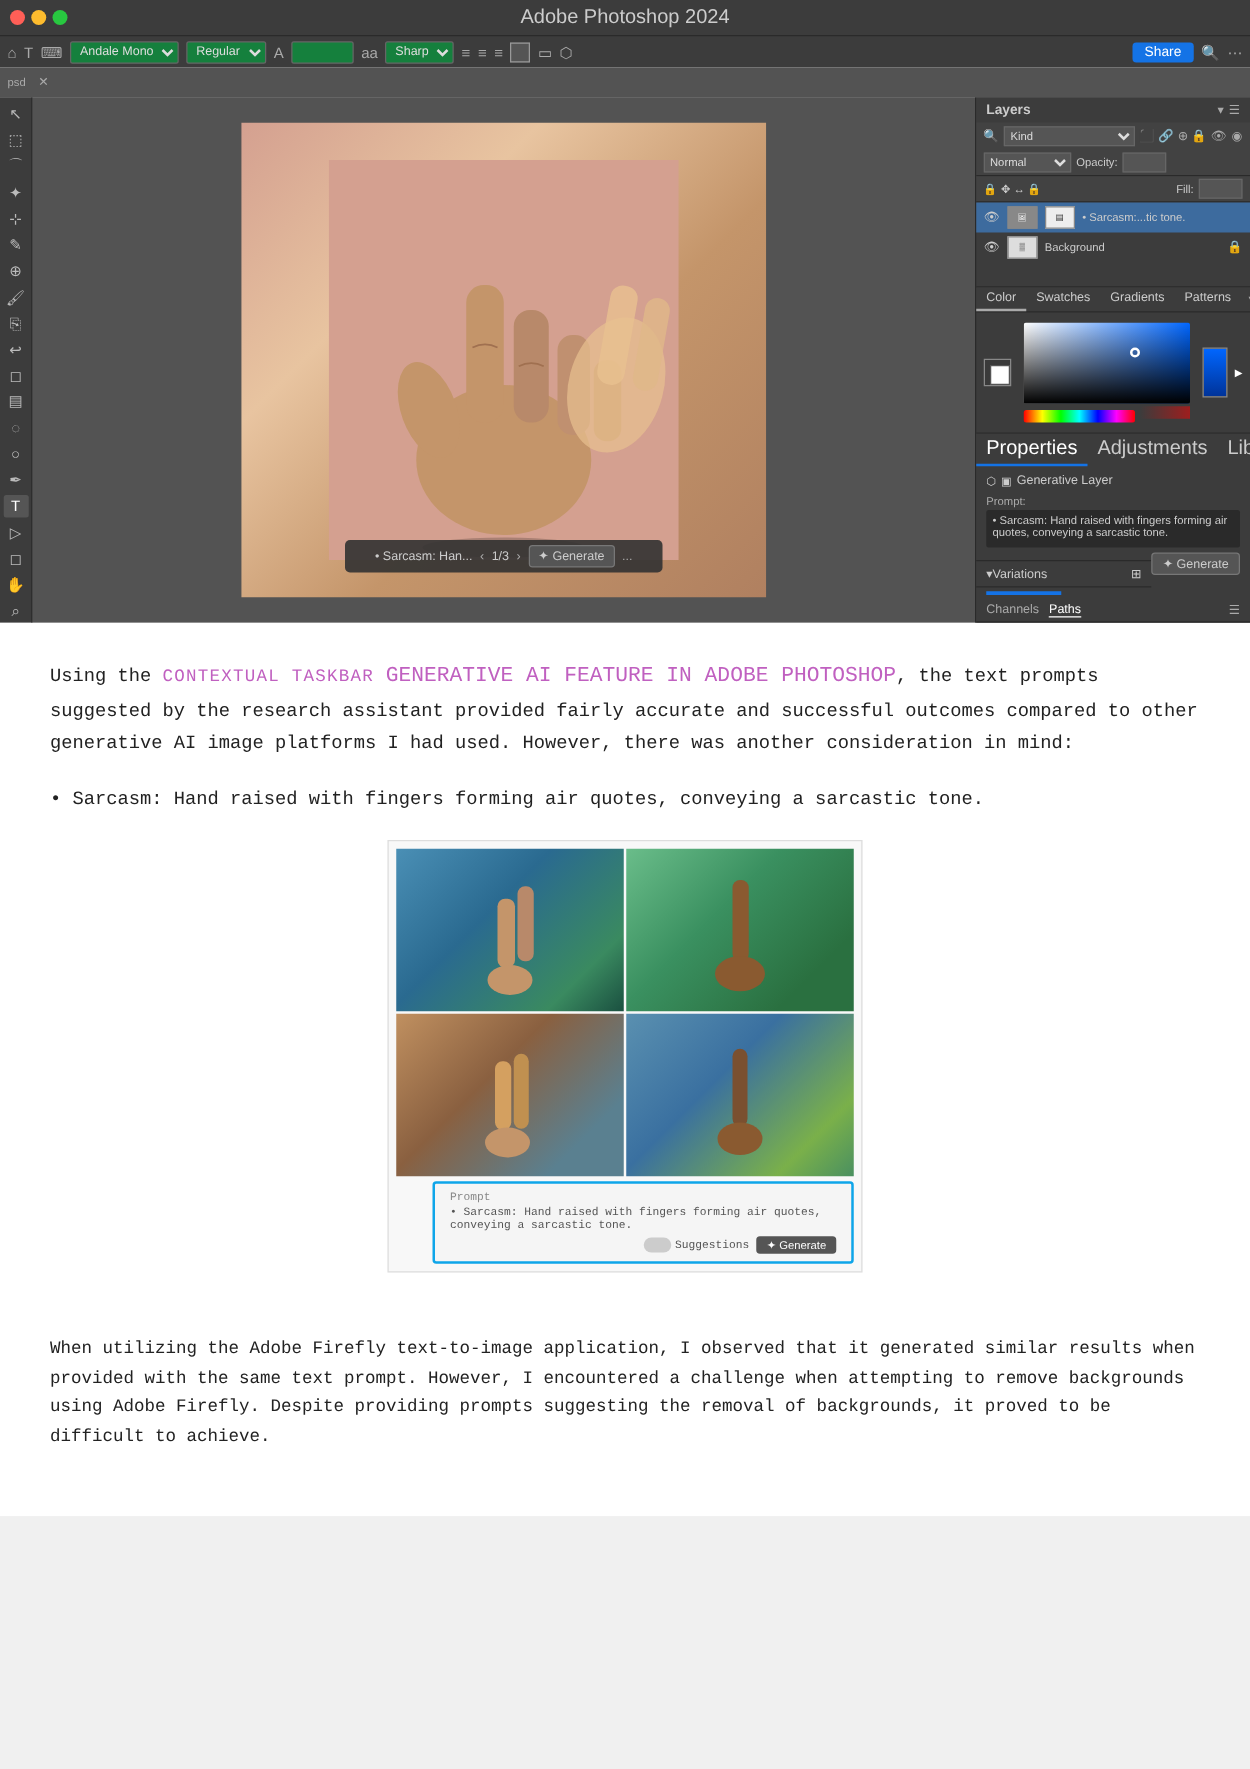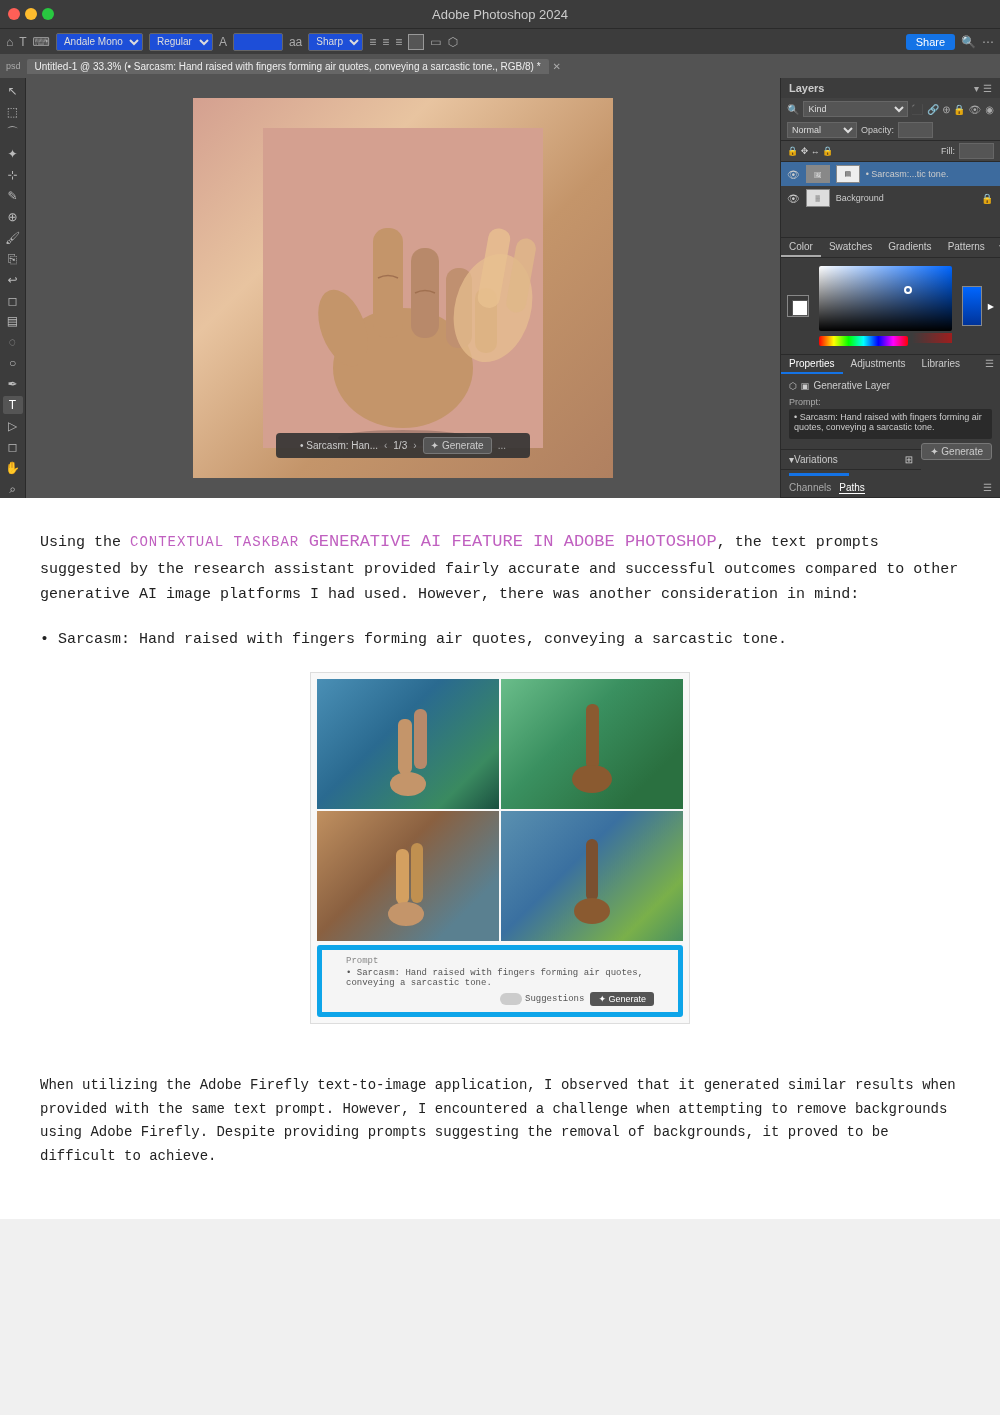--- a/index.html
+++ b/index.html
@@ -7,39 +7,39 @@
 
     
     .top-bar {
       background: #3c3c3c;
       height: 28px;
       display: flex;
       align-items: center;
       justify-content: center;
       position: relative;
     }
-    .top-bar-title { color: #ccc; font-size: 13px; }
+    .top-bar-title { color: #ccc; font-size: 16px; }
     .traffic-lights { position: absolute; left: 8px; display: flex; gap: 5px; align-items: center; }
     .tl { width: 12px; height: 12px; border-radius: 50%; }
     .tl-close { background: #ff5f57; }
     .tl-min   { background: #febc2e; }
     .tl-max   { background: #28c840; }
 
     
     .options-bar {
       background: #3c3c3c;
       height: 26px;
       display: flex;
       align-items: center;
       padding: 0 6px;
       gap: 6px;
       border-top: 1px solid #2a2a2a;
     }
     .options-bar select, .options-bar input {
-      background: #1d4ed8; color: #ddd; border: 1px solid #666;
+      background: #15803d; color: #ddd; border: 1px solid #666;
       font-size: 10px; height: 18px; padding: 0 3px; border-radius: 2px;
     }
     .options-share {
       margin-left: auto;
       background: #1473e6; color: #fff; border: none;
       font-size: 11px; padding: 2px 10px; border-radius: 3px; cursor: pointer;
     }
     .options-icon { color: #aaa; font-size: 12px; cursor: pointer; }
 
     
@@ -239,21 +239,21 @@
     .properties-panel {
       background: #3c3c3c;
       border-top: 1px solid #2a2a2a;
     }
     .prop-tabs {
       display: flex;
       background: #3c3c3c;
     }
     .prop-tab {
       padding: 3px 8px;
-      font-size: 10px;
+      font-size: 16px;
       color: #ccc;
       cursor: pointer;
       border-bottom: 2px solid transparent;
     }
     .prop-tab.active { border-bottom-color: #1473e6; color: #fff; }
     .prop-content { padding: 6px 8px; }
     .prop-gen-layer {
       display: flex; align-items: center; gap: 4px;
       font-size: 10px; color: #ccc; margin-bottom: 6px;
     }
@@ -344,26 +344,27 @@
       display: flex; align-items: center; justify-content: center;
     }
     .grid-cell-1 { background: linear-gradient(135deg, #4a8fb5 0%, #2a6a90 40%, #3a8a60 80%, #1a5040 100%); }
     .grid-cell-2 { background: linear-gradient(135deg, #6abd8a 0%, #3a9060 40%, #2a7040 80%); }
     .grid-cell-3 { background: linear-gradient(135deg, #c09060 0%, #8a6040 40%, #5a8090 80%); }
     .grid-cell-4 { background: linear-gradient(135deg, #5a90b0 0%, #3a70a0 40%, #7ab04a 80%, #4a9060 100%); }
 
     
     .prompt-bar {
       background: #f5f5f5;
-      border: 5px solid #0ea5e9;
+      border: 2px solid #0ea5e9;
       border-radius: 3px;
-      padding: 6px 24px;
+      padding: 6px 12px;
       margin-top: 4px;
       font-size: 9px;
       color: #555;
+      margin-left: 29px;
     }
     .prompt-bar-footer {
       display: flex; justify-content: flex-end; align-items: center;
       margin-top: 4px; gap: 6px;
     }
     .suggestions-toggle { font-size: 9px; color: #555; display: flex; align-items: center; gap: 3px; }
     .toggle-switch {
       width: 22px; height: 12px; background: #ccc; border-radius: 6px;
       position: relative; display: inline-block;
     }
@@ -415,21 +416,20 @@
   <span class="options-icon" style="background:#555; width:16px; height:16px; display:inline-block; border:1px solid #999;"></span>
   <span class="options-icon">▭</span>
   <span class="options-icon">⬡</span>
   <button class="options-share">Share</button>
   <span class="options-icon">🔍</span>
   <span class="options-icon">⋯</span>
 </div>
 
 <div class="tab-bar">
   <span style="margin-right:6px; color:#aaa; font-size:9px;">psd</span>
-  <span class="tab-label">Untitled-1 @ 33.3% (• Sarcasm: Hand raised with fingers forming air quotes, conveying a sarcastic tone., RGB/8) *</span>
   <span class="tab-close">✕</span>
 </div>
 
 <div class="workspace">
 
   <div class="tools-panel">
     <div class="tool-icon">↖</div>
     <div class="tool-icon">⬚</div>
     <div class="tool-icon">⌒</div>
     <div class="tool-icon">✦</div>

